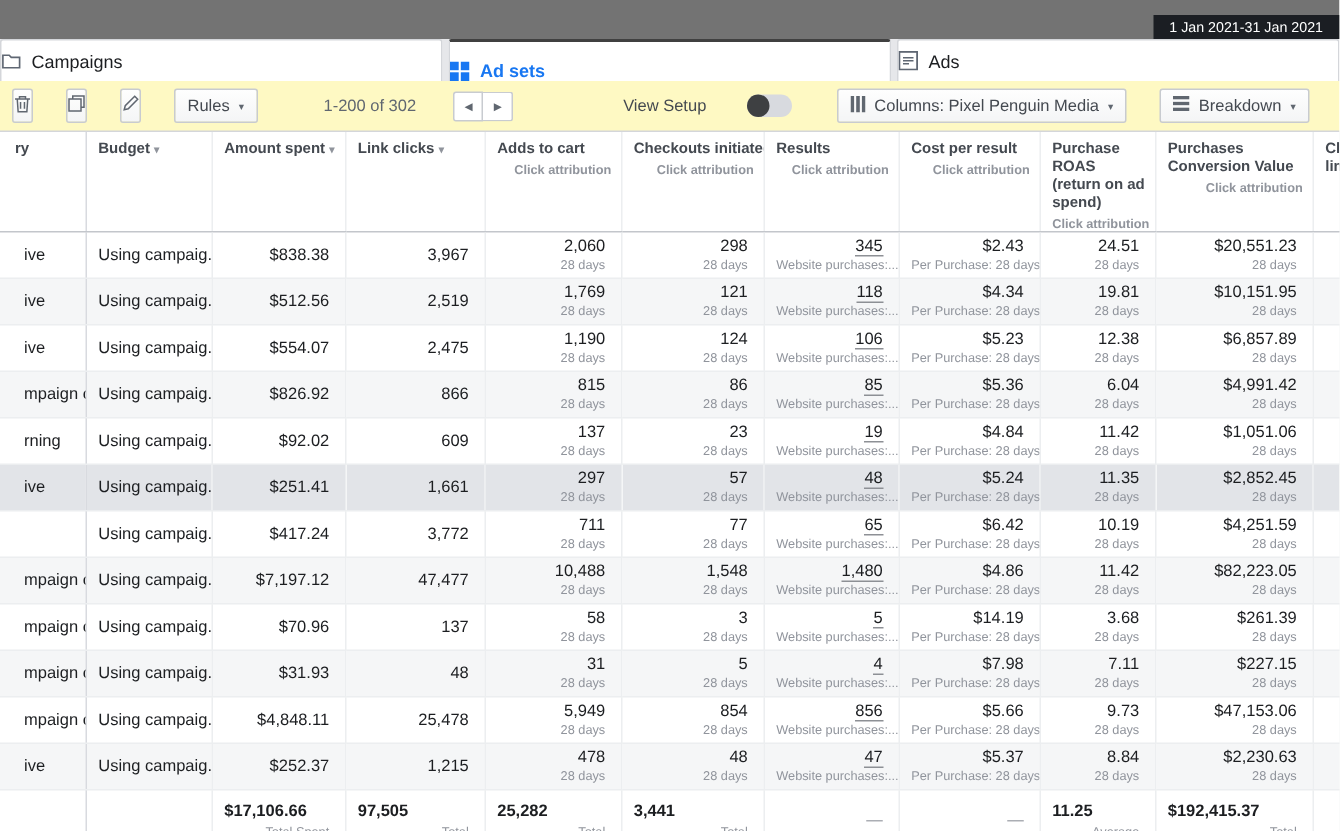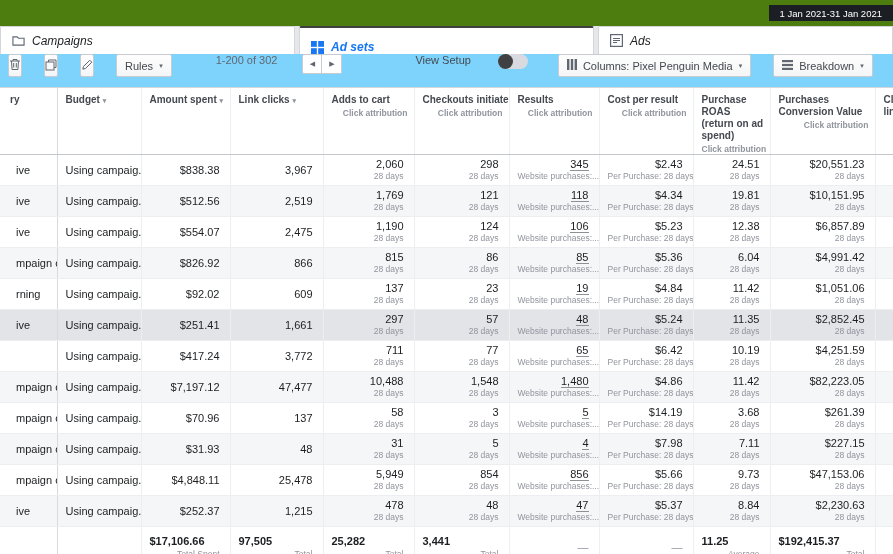--- a/index.html
+++ b/index.html
@@ -1,34 +1,34 @@
 <!DOCTYPE html>
 <html><head>
 <meta charset="utf-8">
 <style>
   * { box-sizing: border-box; margin: 0; padding: 0; }
   html, body { width: 893px; height: 554px; overflow: hidden; background: #fff;
     font-family: "Liberation Sans", sans-serif; }
 
   
-  .topbar { height: 26px; background: #4d7c0f; display: flex; justify-content: flex-end; align-items: center; }
+  .topbar { height: 26px; background: #737373; display: flex; justify-content: flex-end; align-items: flex-end; }
   .date-badge { background: #1b1e23; color: #fff; font-size: 9.5px; height: 16px;
     display: flex; align-items: center; padding: 0 11px; cursor: pointer; }
 
   
   .tabs { height: 28px; background: #e6e7ea; display: flex; gap: 4px; }
   .tab { flex: 1; background: #fff; border: 1px solid #d4d6da; border-bottom: none;
     border-radius: 2px 2px 0 0; display: flex; align-items: center; gap: 7px;
-    padding-left: 11px; font-size: 12px; color: #1c1e21; cursor: pointer; font-style: italic; }
+    font-size: 12px; color: #1c1e21; cursor: pointer; }
   .tab.active { color: #1877f2; font-weight: bold; border-top: 2px solid #404040; align-items: flex-end; }
   .tab-icon { display: flex; align-items: center; }
 
   
-  .toolbar { height: 34px; background: #7dd3fc; border-bottom: 1px solid #d4d6da;
-    display: flex; align-items: flex-start; padding: 0 8px; gap: 22px; }
+  .toolbar { height: 34px; background: #fef9c3; border-bottom: 1px solid #d4d6da;
+    display: flex; align-items: center; padding: 0 8px; gap: 22px; }
   button { font-family: inherit; cursor: pointer; }
   .tbtn { height: 23px; border: 1px solid #c8cbd0; border-radius: 2px;
     background: linear-gradient(#fefefe, #f4f5f6); display: flex; align-items: center;
     gap: 6px; padding: 0 8px; font-size: 11px; color: #444950; white-space: nowrap; }
   .tbtn.icon-only { width: 30px; justify-content: center; padding: 0; }
   .caret { font-size: 7px; color: #606770; }
   .spacer { flex: 1; }
   .pagination { font-size: 11px; color: #606770; margin-right: 3px; white-space: nowrap; }
   .pager { display: flex; margin-right: 8px; }
   .pbtn { width: 20px; height: 20px; border: 1px solid #c8cbd0; background: #fff;

